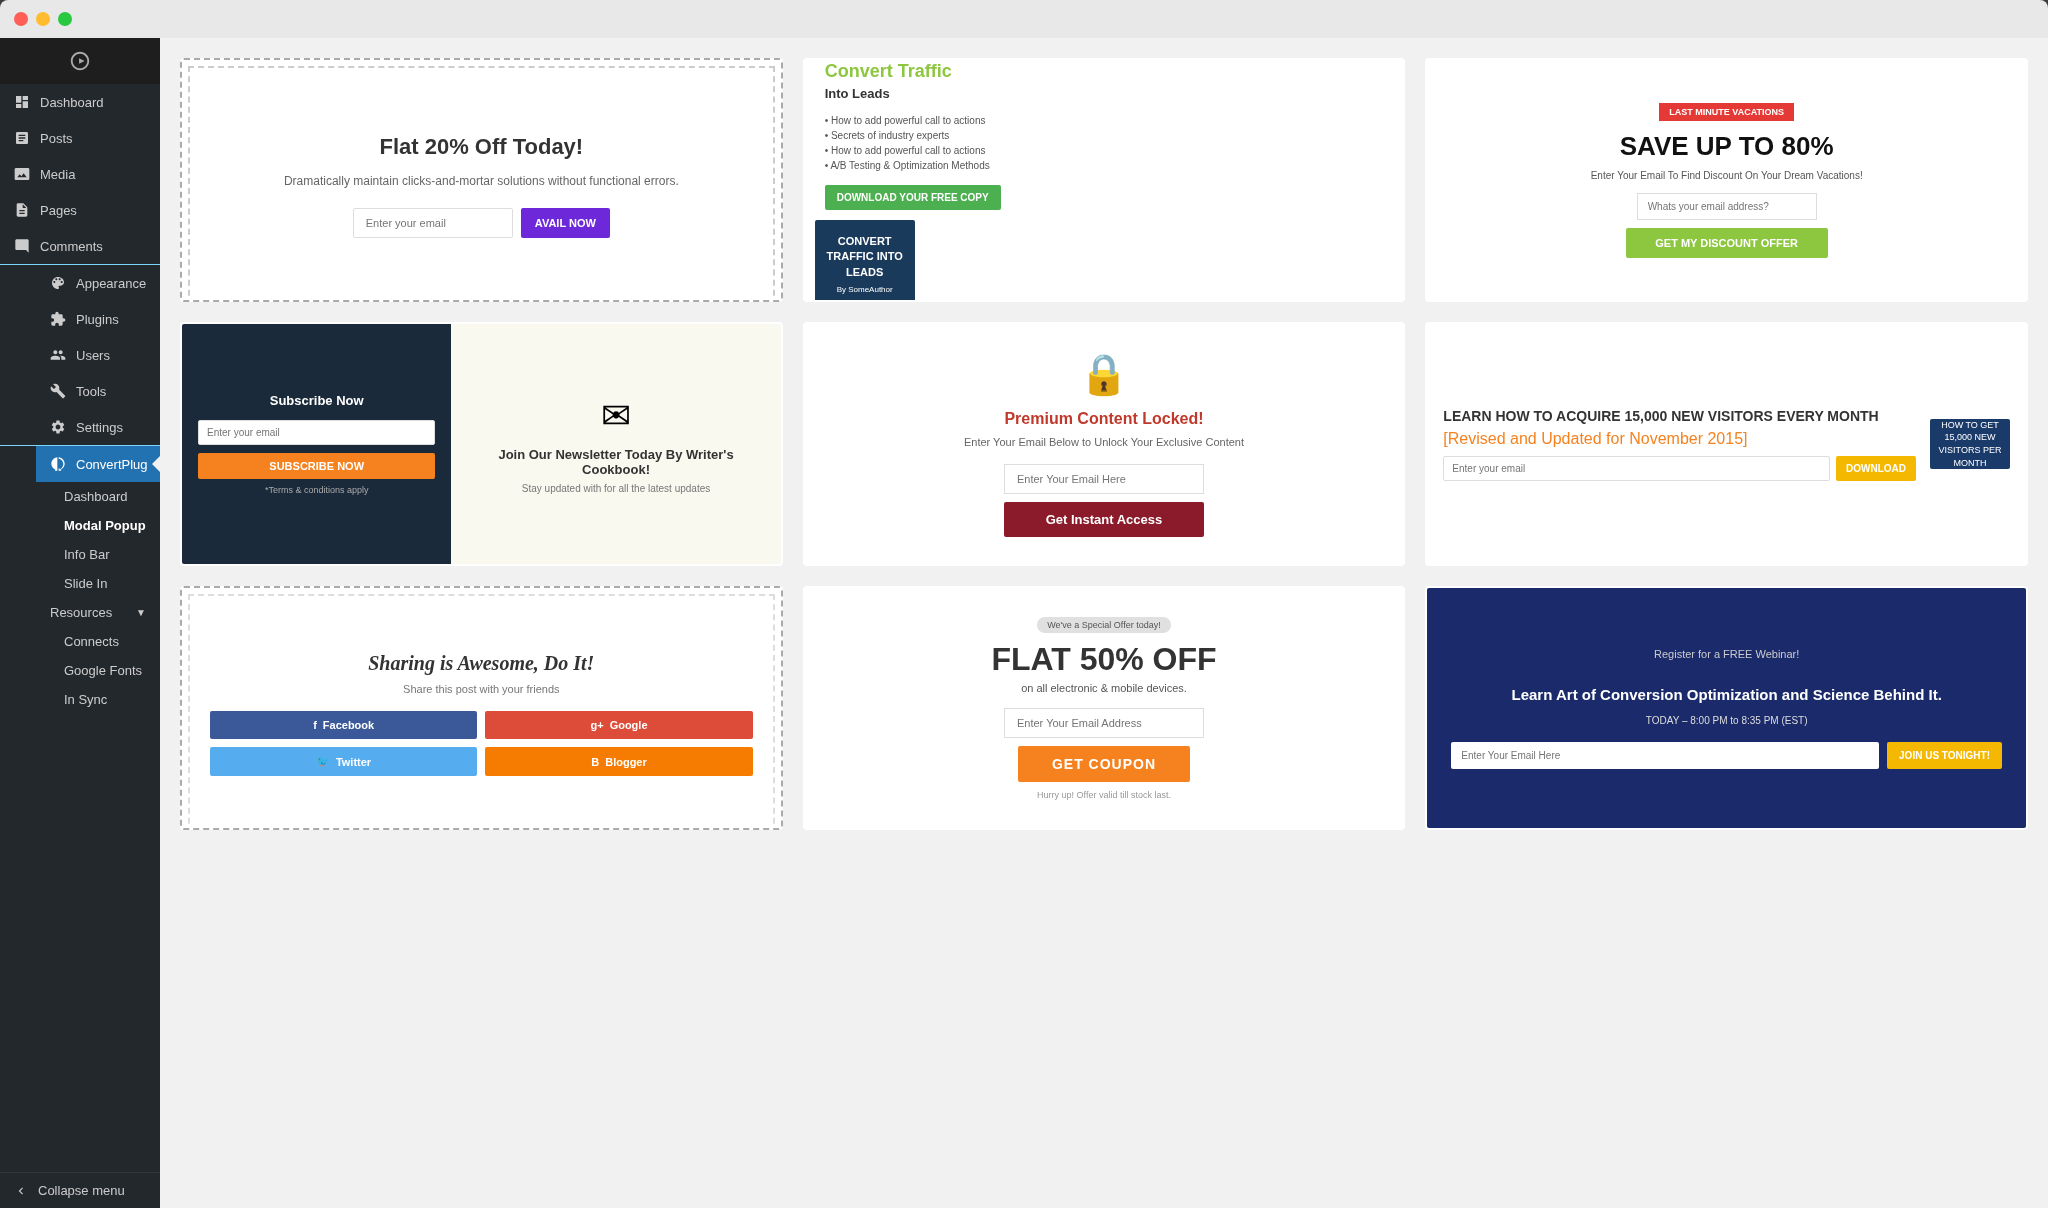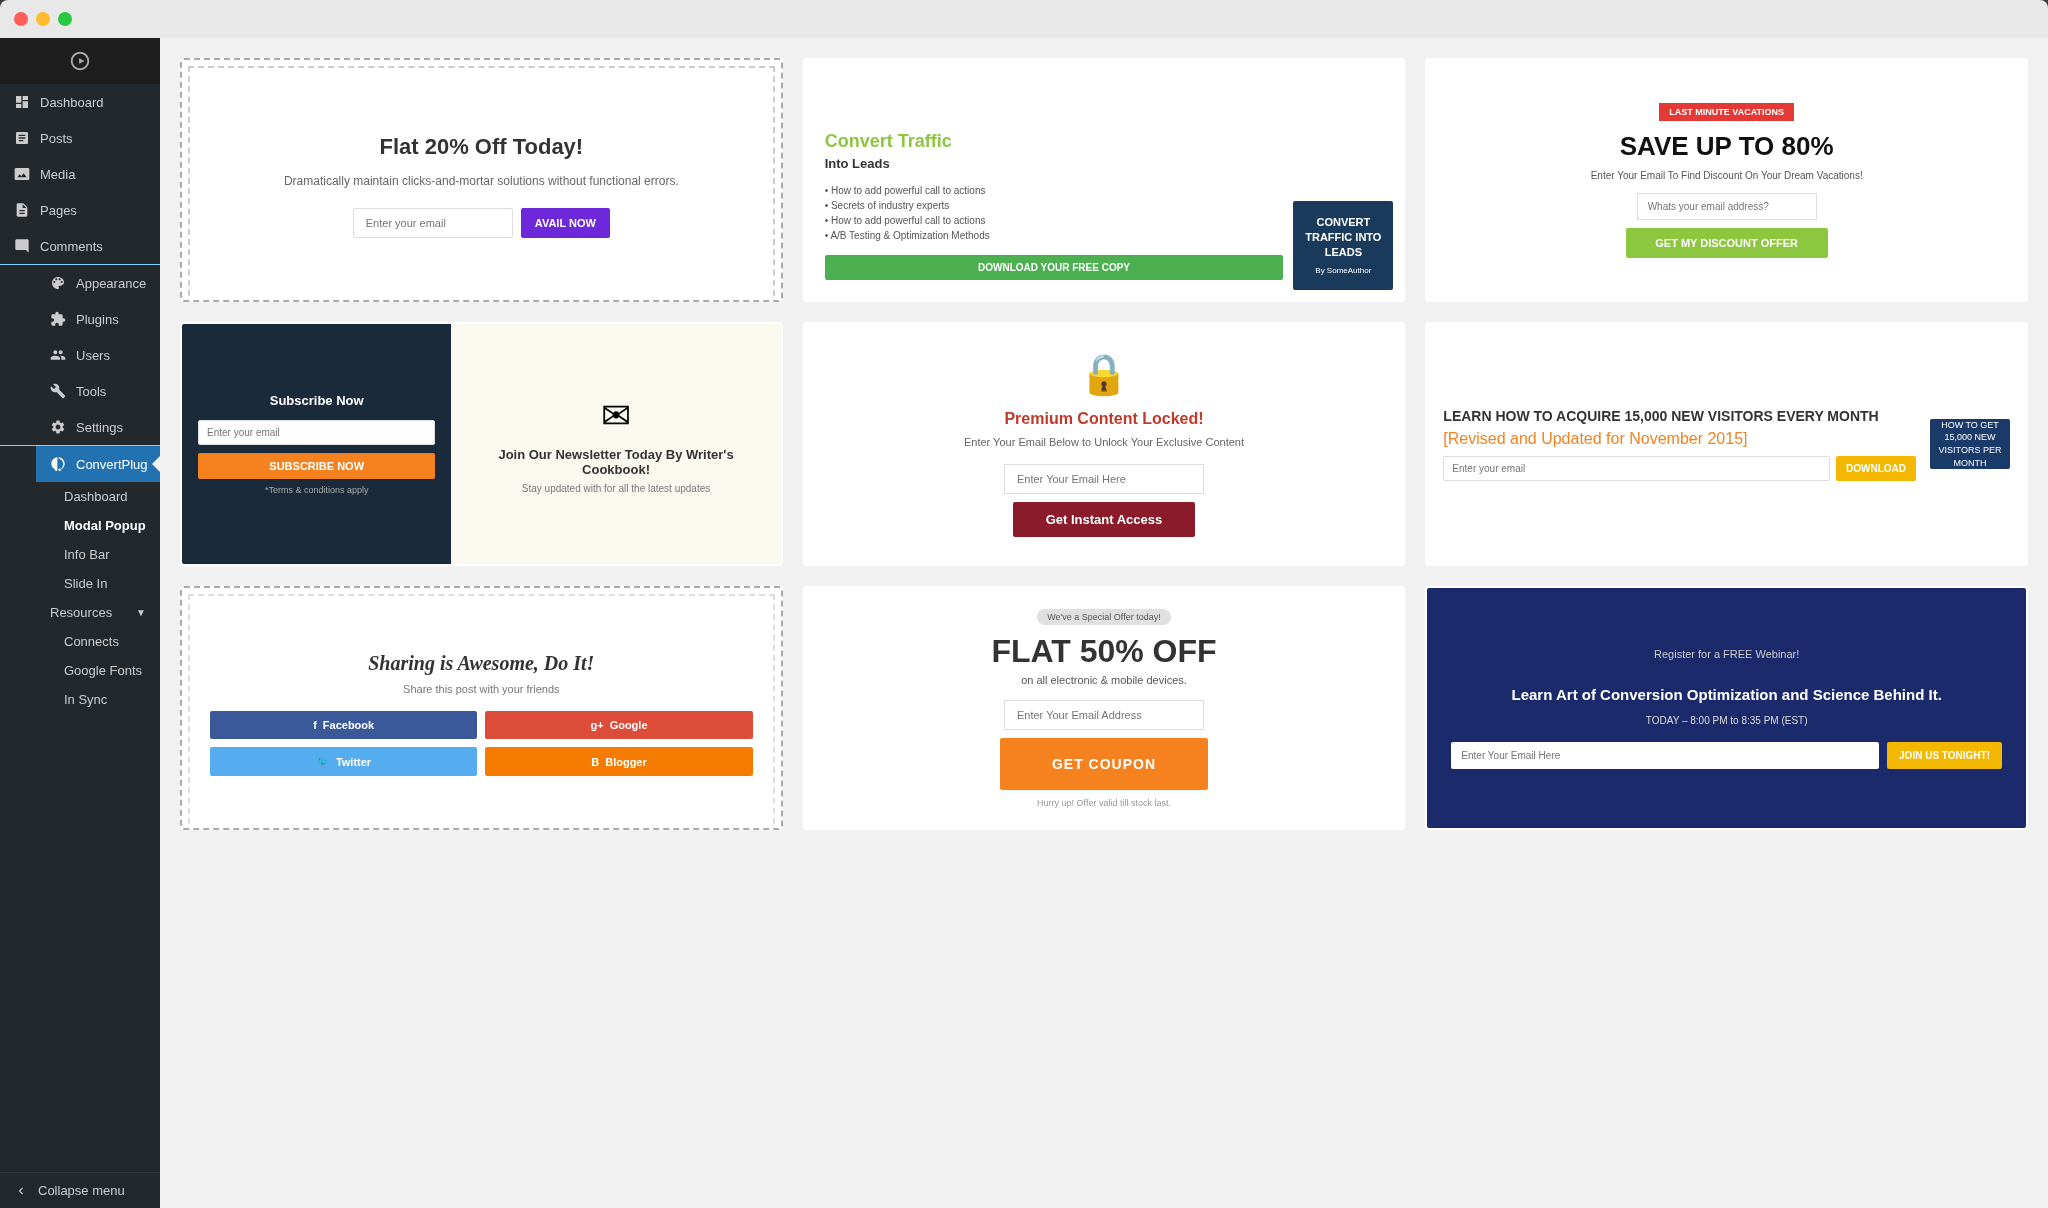--- a/index.html
+++ b/index.html
@@ -159,24 +159,25 @@
     .card1 h2 { font-size: 22px; color: #333; font-weight: 700; margin-bottom: 12px; }
     .card1 p { font-size: 12px; color: #666; margin-bottom: 18px; line-height: 1.5; }
     .card1-form { display: flex; gap: 8px; align-items: center; }
     .card1-input { border: 1px solid #ddd; padding: 8px 12px; font-size: 11px; color: #999; width: 160px; border-radius: 2px; }
     .card1-btn { background: #6d28d9; color: #fff; border: none; padding: 9px 14px; font-size: 11px; font-weight: 600; border-radius: 2px; cursor: pointer; text-transform: uppercase; }
 
     
     .card2 {
       background: #fff;
       display: flex;
-      align-items: flex-end;
+      align-items: flex-start;
       justify-content: center;
       height: 100%;
       padding: 10px;
+      flex-direction: column;
     }
     .card2-left { flex: 1; padding: 10px; }
     .card2-left h3 { font-size: 18px; color: #333; font-weight: 300; margin-bottom: 10px; }
     .card2-left h3 span { color: #8dc63f; font-weight: 700; }
     .card2-left ul { font-size: 10px; color: #555; list-style: none; margin-bottom: 12px; }
     .card2-left ul li { padding: 2px 0; }
     .card2-left ul li::before { content: '• '; }
     .card2-btn { background: #4caf50; color: #fff; border: none; padding: 7px 12px; font-size: 10px; font-weight: 600; cursor: pointer; width: 100%; text-transform: uppercase; border-radius: 2px; }
     .card2-right { width: 100px; }
     .card2-book { background: #1a3a5c; color: #fff; padding: 14px 8px; font-size: 9px; text-align: center; line-height: 1.4; border-radius: 2px; }
@@ -239,21 +240,21 @@
       align-items: center;
       justify-content: center;
       height: 100%;
       padding: 20px;
       text-align: center;
     }
     .card5-lock { font-size: 40px; color: #999; margin-bottom: 12px; }
     .card5 h3 { font-size: 16px; color: #c0392b; font-weight: 700; margin-bottom: 8px; }
     .card5 p { font-size: 11px; color: #666; margin-bottom: 16px; }
     .card5-input { border: 1px solid #ddd; padding: 8px 12px; font-size: 11px; color: #999; width: 200px; margin-bottom: 8px; }
-    .card5-btn { background: #8b1a2a; color: #fff; border: none; padding: 10px 20px; font-size: 13px; font-weight: 700; cursor: pointer; width: 182px; border-radius: 2px; }
+    .card5-btn { background: #8b1a2a; color: #fff; border: none; padding: 10px 20px; font-size: 13px; font-weight: 700; cursor: pointer; width: 200px; border-radius: 2px; }
 
     
     .card6 {
       background: #fff;
       display: flex;
       align-items: center;
       height: 100%;
       padding: 16px;
       gap: 14px;
     }
@@ -298,21 +299,21 @@
       align-items: center;
       justify-content: center;
       height: 100%;
       padding: 20px;
       text-align: center;
     }
     .card8-tag { background: #e0e0e0; color: #555; font-size: 9px; padding: 3px 10px; border-radius: 10px; margin-bottom: 8px; }
     .card8 h2 { font-size: 32px; font-weight: 900; color: #333; margin-bottom: 4px; }
     .card8 p { font-size: 11px; color: #555; margin-bottom: 14px; }
     .card8-input { border: 1px solid #ddd; padding: 8px 12px; font-size: 11px; width: 200px; margin-bottom: 8px; }
-    .card8-btn { background: #f5821f; color: #fff; border: none; padding: 18px 20px; font-size: 14px; font-weight: 700; cursor: pointer; width: 208px; border-radius: 2px; text-transform: uppercase; letter-spacing: 1px; margin-bottom: 8px; }
+    .card8-btn { background: #f5821f; color: #fff; border: none; padding: 10px 20px; font-size: 14px; font-weight: 700; cursor: pointer; width: 172px; border-radius: 2px; text-transform: uppercase; letter-spacing: 1px; margin-bottom: 8px; }
     .card8 small { font-size: 9px; color: #999; }
 
     
     .card9 {
       background: #1a2a6a;
       display: flex;
       flex-direction: column;
       align-items: center;
       justify-content: center;
       height: 100%;

